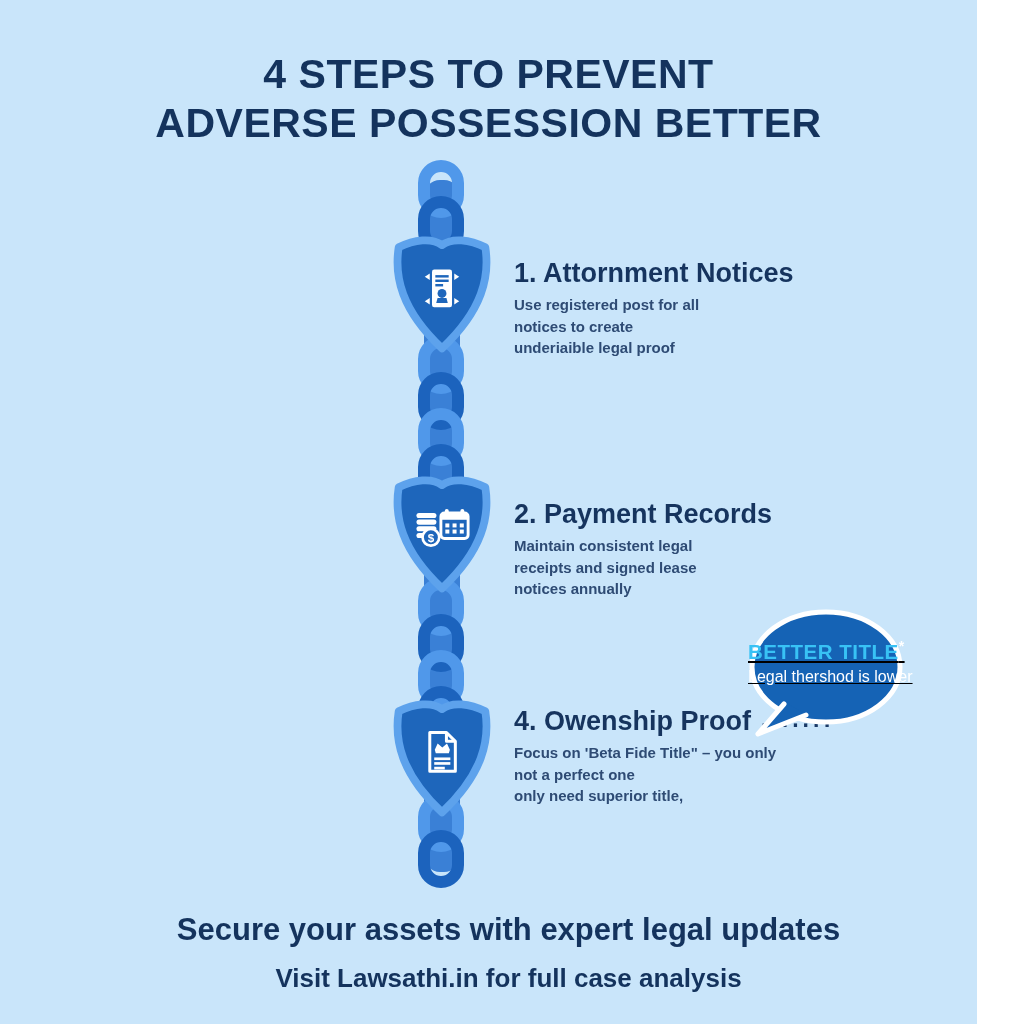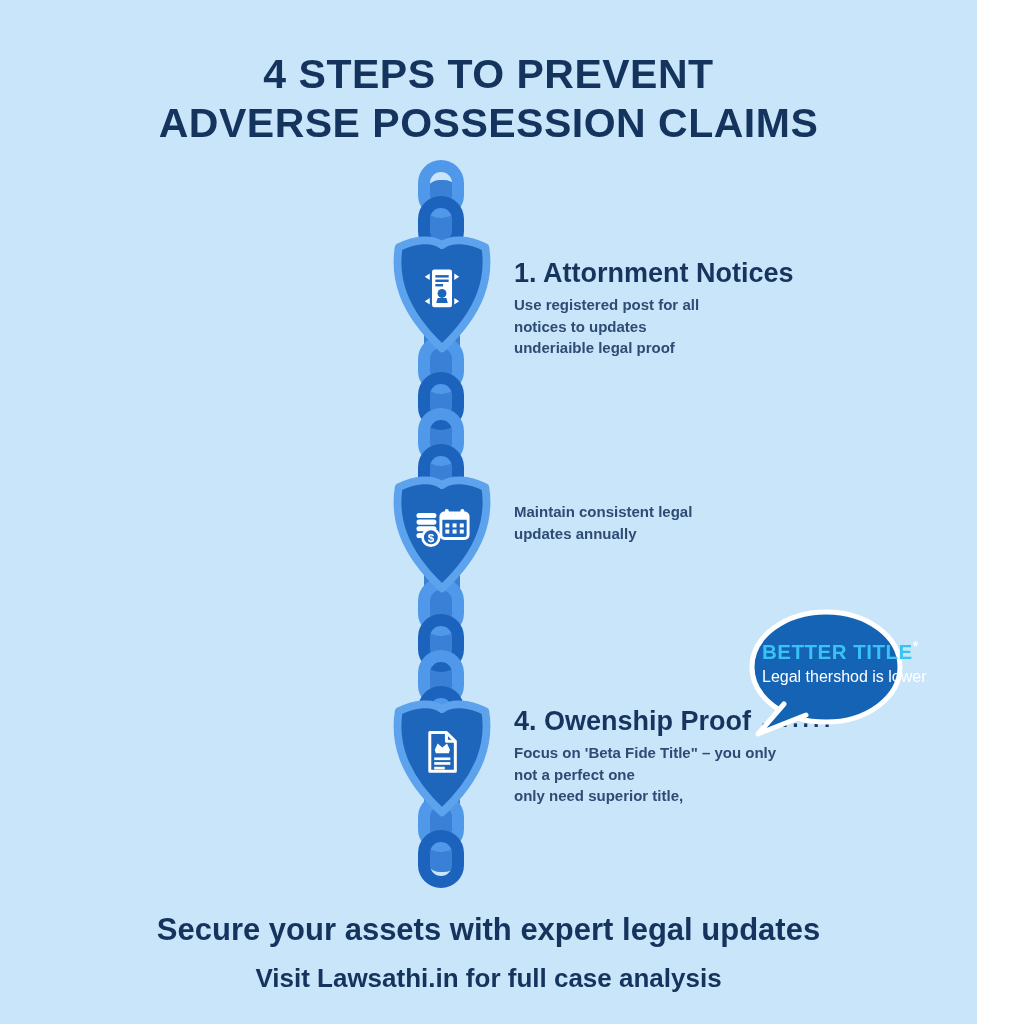--- a/index.html
+++ b/index.html
@@ -43,42 +43,42 @@
   }
   .step-body{
     color:#2e4b74;font-weight:700;font-size:15px;line-height:21.5px;
     margin-top:4px;
   }
   .step-body div{white-space:nowrap;}
   
   .callout{position:absolute;left:742px;top:604px;width:170px;height:140px;z-index:5;}
   .callout svg{position:absolute;left:0;top:0;}
   .callout-text{
-    position:absolute;left:20px;top:34px;width:150px;text-align:left;
+    position:absolute;left:6px;top:34px;width:150px;text-align:left;text-decoration:underline;
   }
   .callout-title{
     color:#38c2f5;font-weight:800;font-size:20.5px;letter-spacing:.5px;white-space:nowrap;
   }
   .callout-title sup{color:#ffffff;font-size:14px;}
   .callout-sub{
     color:#ffffff;font-weight:500;font-size:16px;margin-top:4px;white-space:nowrap;
   }
   
-  .footer{position:absolute;left:0;width:100%;text-align:center;color:#14335d;}
+  .footer{position:absolute;left:0;width:100%;text-align:center;color:#14335d;padding-left:20px;}
   .footer-1{top:912px;font-size:31px;font-weight:800;}
   .footer-2{top:963px;font-size:26px;font-weight:700;}
 </style>
 </head>
 <body>
 
 <div class="canvas">
 
   <div class="title">
     <div>4 STEPS TO PREVENT</div>
-    <div>ADVERSE POSSESSION CLAIMS</div>
+    <div>ADVERSE POSSESSION BETTER</div>
   </div>
 
   <div class="chain-band"></div>
 
   <div class="chain-seg" style="top:160px">
     <div class="link"></div>
     <div class="link dark"></div>
   </div>
   <div class="chain-seg" style="top:336px">
     <div class="link"></div>
@@ -154,29 +154,33 @@
       </g>
     </svg>
   </div>
 
   <div class="step-text" style="top:256px">
     <div class="step-heading">
       <span>1. Attornment Notices</span>
     </div>
     <div class="step-body">
       <div>Use registered post for all</div>
-      <div>notices to updates</div>
+      <div>notices to create</div>
       <div>underiaible legal proof</div>
     </div>
   </div>
 
   <div class="step-text" style="top:497px">
+    <div class="step-heading">
+      <span>2. Payment Records</span>
+    </div>
     <div class="step-body">
       <div>Maintain consistent legal</div>
-      <div>updates annually</div>
+      <div>receipts and signed lease</div>
+      <div>notices annually</div>
     </div>
   </div>
 
   <div class="step-text" style="top:704px">
     <div class="step-heading">
       <span>4. Owenship Proof</span>
       <span class="leader-dots">......:</span>
     </div>
     <div class="step-body">
       <div>Focus on 'Beta Fide Title" – you only</div>

